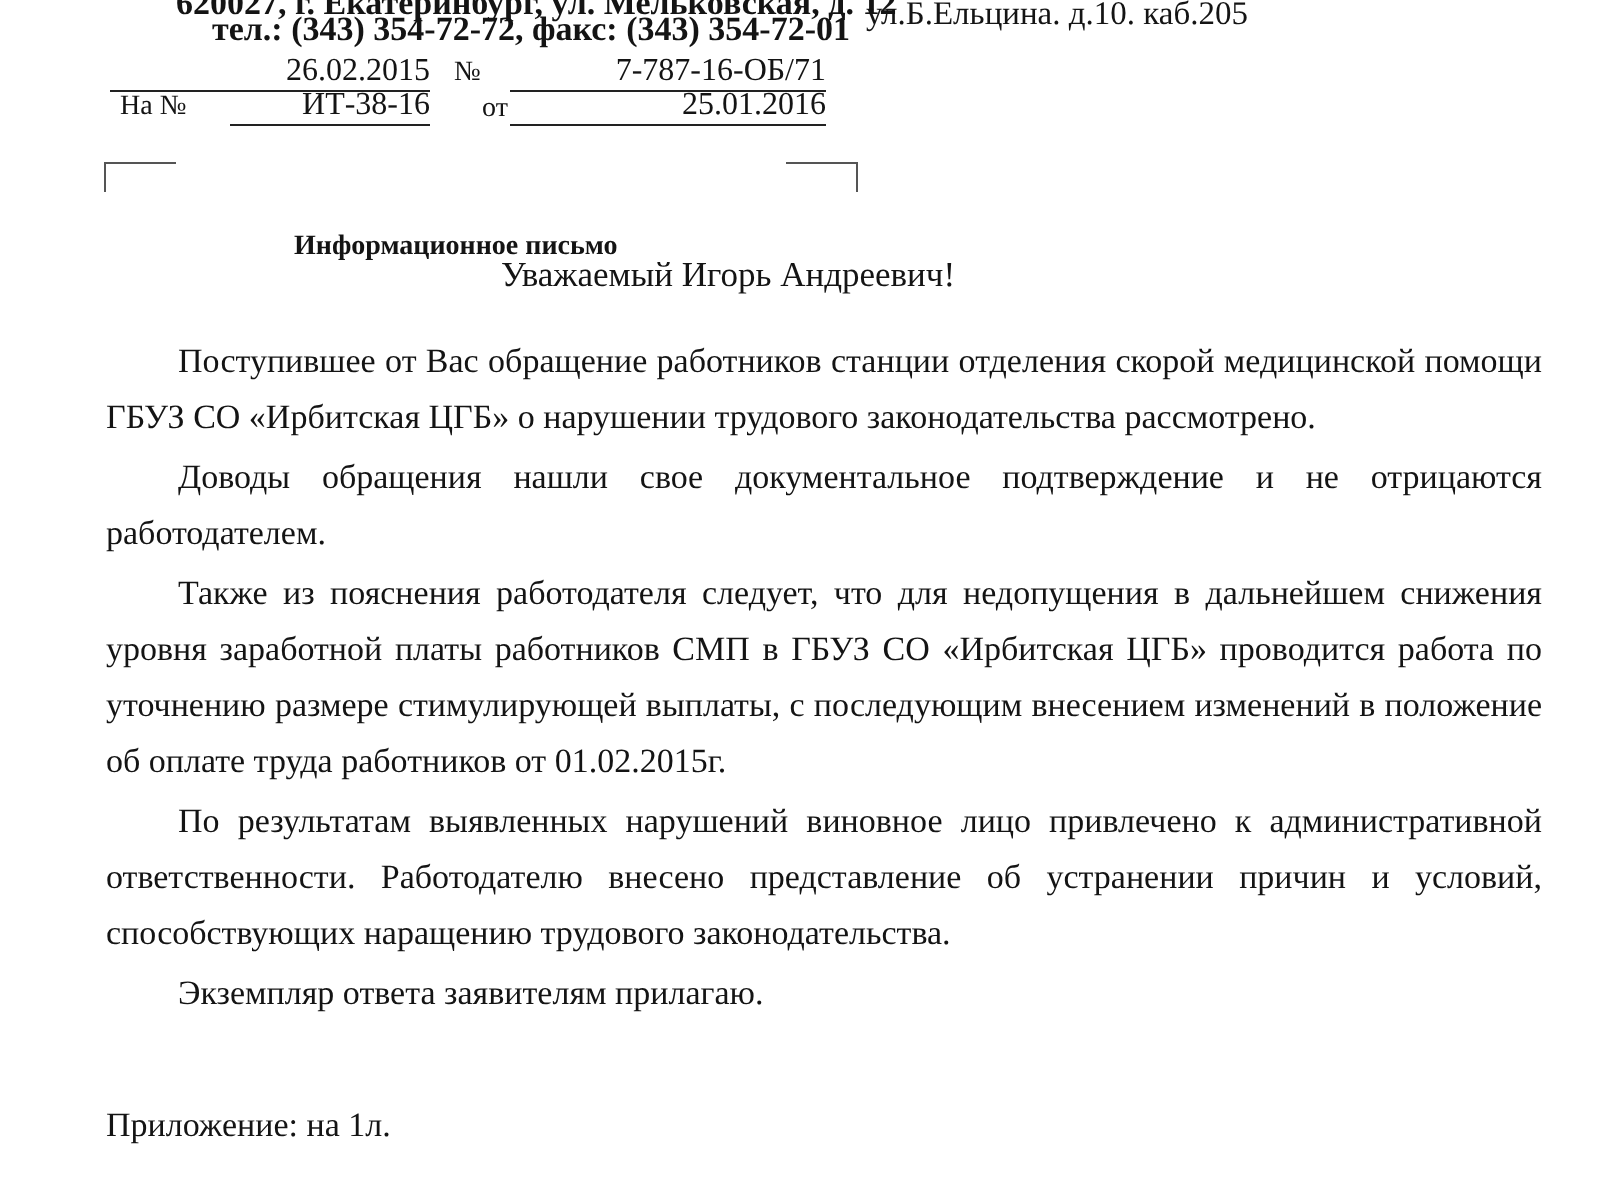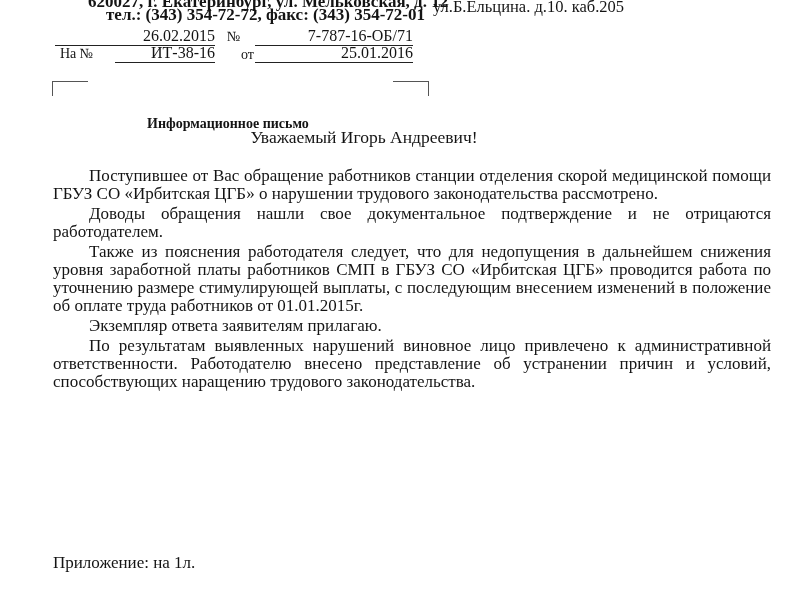--- a/index.html
+++ b/index.html
@@ -22,21 +22,21 @@
   .l-no { left:227px; top:29px; }
   .l-na { left:60px; top:46px;text-align:right; }
   .l-ot { left:241px; top:47px; }
   .subject { left:147px; top:76px; font-size:14px; font-weight:bold;margin-top:40px; }
   .corner { position:absolute; width:35px; height:14px; border-top:1px solid #555; }
   .corner.l { left:52px; top:81px; border-left:1px solid #555; }
   .corner.r { left:393px; top:81px; border-right:1px solid #555; }
   .greeting { left:0; width:728px; top:127px; text-align:center; font-size:17.5px; }
   .body-text {
     position:absolute; left:53px; top:167px; width:718px;
-    font-size:17px; line-height:18px; text-align:justify;
+    font-size:17px; line-height:28px; text-align:justify;
   }
   .body-text p { margin:0 0 2px 0; text-indent:36px; }
   .attach { left:53px; top:553px; font-size:17px; }
 </style>
 </head>
 <body>
 
 <div>
   <div class="abs hdr-small addr-top">620027, г. Екатеринбург, ул. Мельковская, д. 12</div>
   <div class="abs hdr-small phone">тел.: (343) 354-72-72, факс: (343) 354-72-01</div>
@@ -53,19 +53,19 @@
 
   <div class="corner l"></div>
   <div class="abs subject">Информационное письмо</div>
   <div class="corner r"></div>
 
   <div class="abs greeting">Уважаемый Игорь Андреевич!</div>
 
   <div class="body-text">
     <p>Поступившее от Вас обращение работников станции отделения скорой медицинской помощи ГБУЗ СО «Ирбитская ЦГБ» о нарушении трудового законодательства рассмотрено.</p>
     <p>Доводы обращения нашли свое документальное подтверждение и не отрицаются работодателем.</p>
-    <p>Также из пояснения работодателя следует, что для недопущения в дальнейшем снижения уровня заработной платы работников СМП в ГБУЗ СО «Ирбитская ЦГБ» проводится работа по уточнению размере стимулирующей выплаты, с последующим внесением изменений в положение об оплате труда работников от 01.01.2015г.</p>
+    <p>Также из пояснения работодателя следует, что для недопущения в дальнейшем снижения уровня заработной платы работников СМП в ГБУЗ СО «Ирбитская ЦГБ» проводится работа по уточнению размере стимулирующей выплаты, с последующим внесением изменений в положение об оплате труда работников от 01.02.2015г.</p>
+    <p>По результатам выявленных нарушений виновное лицо привлечено к административной ответственности. Работодателю внесено представление об устранении причин и условий, способствующих наращению трудового законодательства.</p>
     <p>Экземпляр ответа заявителям прилагаю.</p>
-    <p>По результатам выявленных нарушений виновное лицо привлечено к административной ответственности. Работодателю внесено представление об устранении причин и условий, способствующих наращению трудового законодательства.</p>
   </div>
 
   <div class="abs attach">Приложение: на 1л.</div>
 </div>
 
 </body></html>

